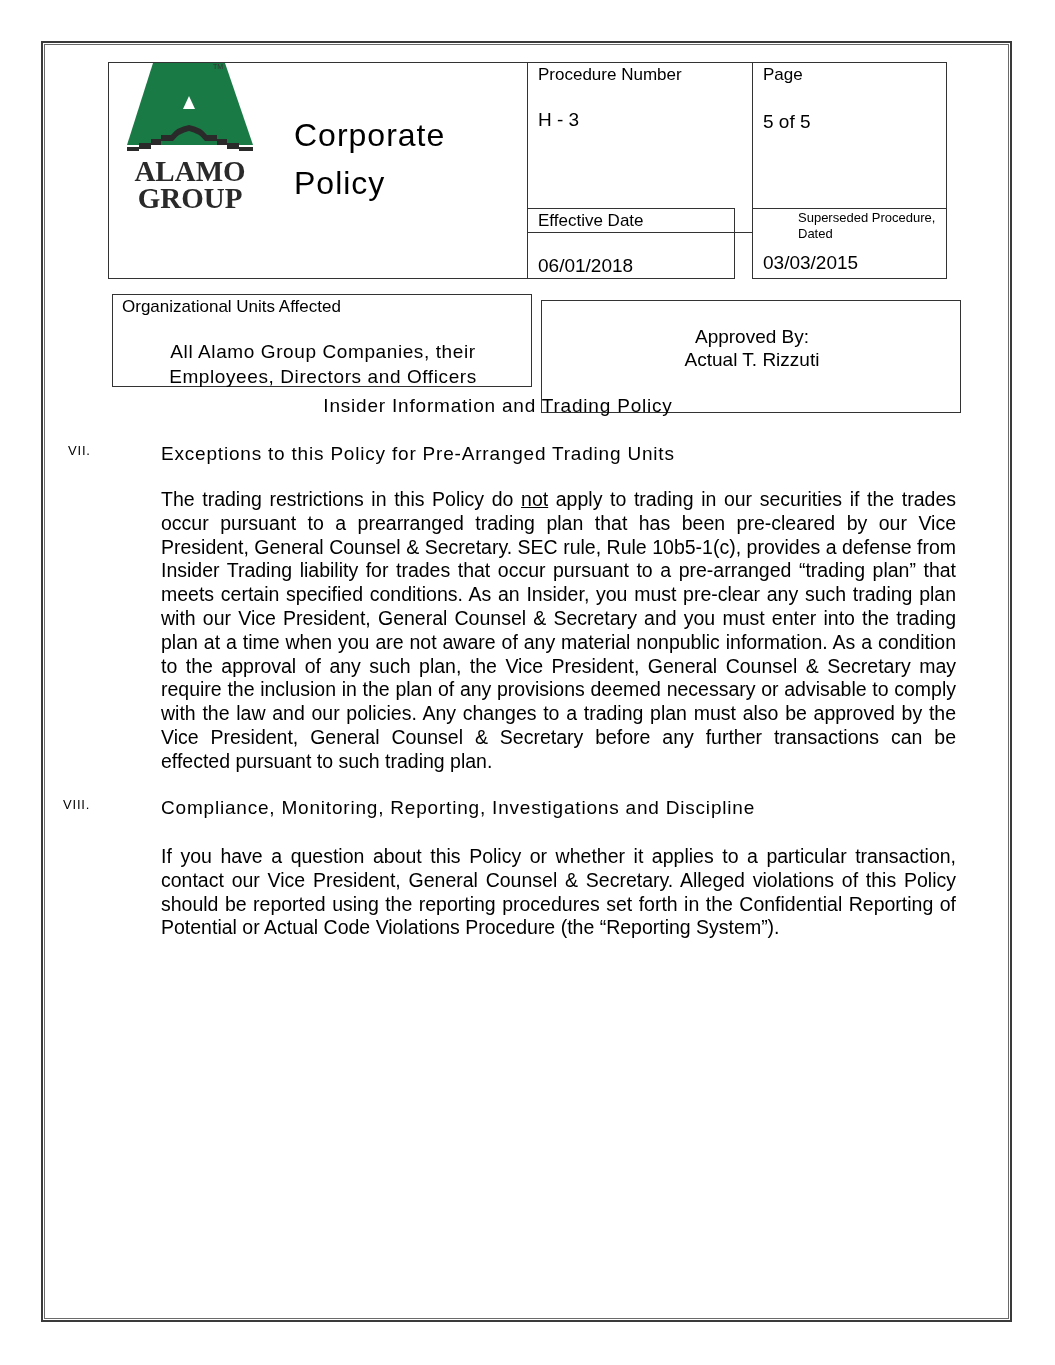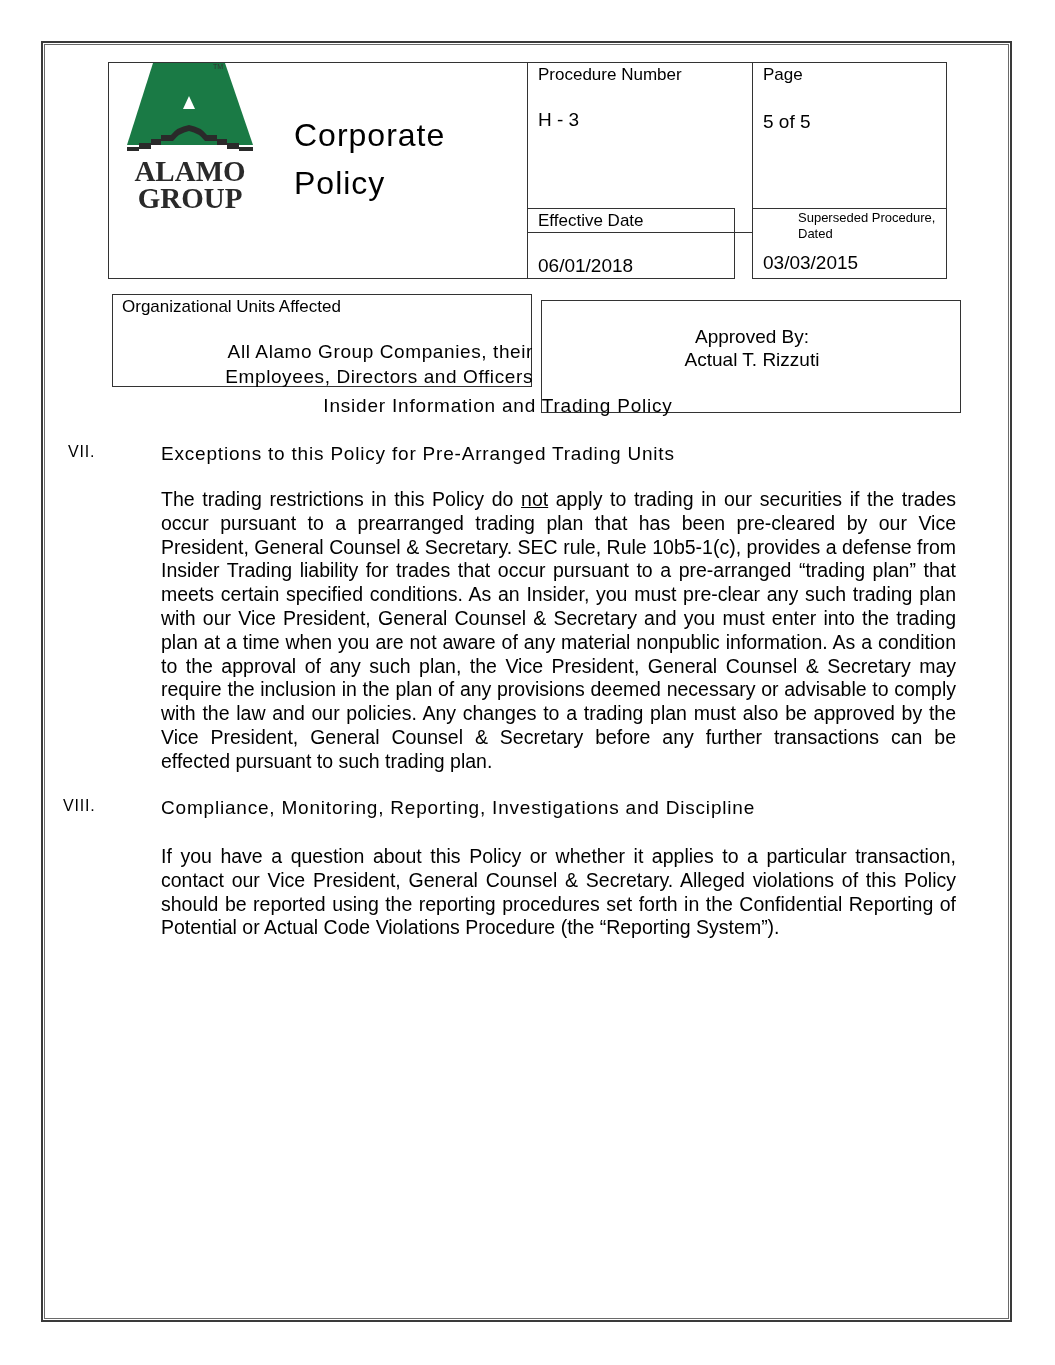--- a/index.html
+++ b/index.html
@@ -18,26 +18,26 @@
   .c-appr { left: 433px; top: 216px; width: 420px; height: 113px; margin-top: 22px; }
 
   .logo { position: absolute; left: 16px; top: 0px; width: 130px; height: 148px; }
   .corp-title { position: absolute; left: 185px; top: 48px; width: 220px; text-align: left; font-size: 32px; line-height: 48px; letter-spacing: 1px; }
 
   .lbl { position: absolute; left: 10px; font-size: 17px; }
   .val { position: absolute; left: 10px; font-size: 19px; }
   .small-lbl { position: absolute; left: 9px; top: 1px; font-size: 13px; line-height: 16px; margin-left: 36px; }
 
   .units-lbl { position: absolute; left: 9px; top: 2px; font-size: 17px; }
-  .units-val { position: absolute; left: 0; width: 420px; top: 44px; text-align: right; font-size: 19px; line-height: 25px; letter-spacing: 0.6px; }
+  .units-val { position: absolute; left: 0; width: 420px; top: 44px; text-align: center; font-size: 19px; line-height: 25px; letter-spacing: 0.6px; }
   .appr-text { position: absolute; left: 0; width: 420px; top: 24px; text-align: center; font-size: 19px; line-height: 23px; }
 
   .doc-title { position: absolute; left: 0; width: 996px; top: 395px; text-align: center; font-size: 19px; letter-spacing: 0.8px; }
 
-  .sec-num { position: absolute; font-size: 16px; letter-spacing: 0.8px; }
+  .sec-num { position: absolute; font-size: 13px; letter-spacing: 0.8px; }
   .sec-title { position: absolute; left: 161px; font-size: 19px; letter-spacing: 0.8px; }
   .para { position: absolute; left: 161px; width: 795px; font-size: 19.5px; line-height: 23.8px; text-align: justify; text-align-last: left; }
   .para u { text-decoration: underline; }
 </style>
 </head>
 <body>
 
 <div class="page-border-outer"></div>
 <div class="page-border-inner"></div>
 

